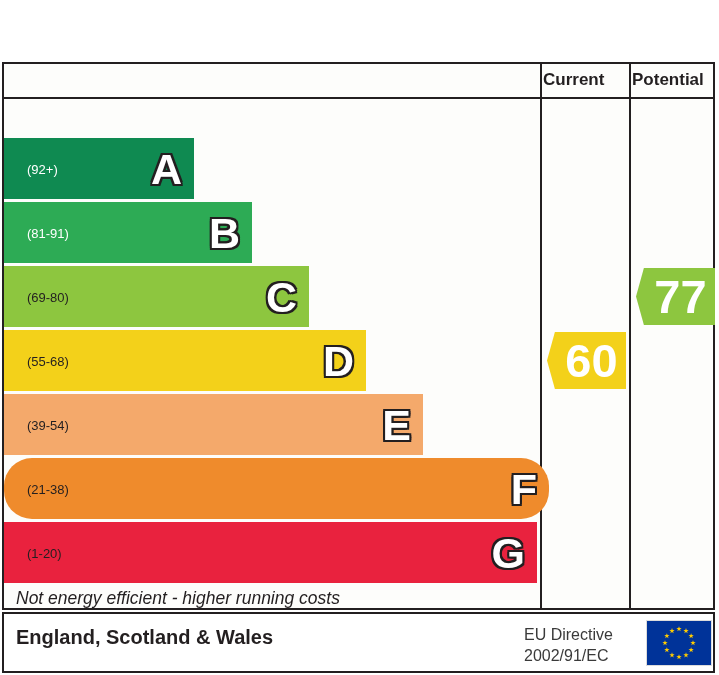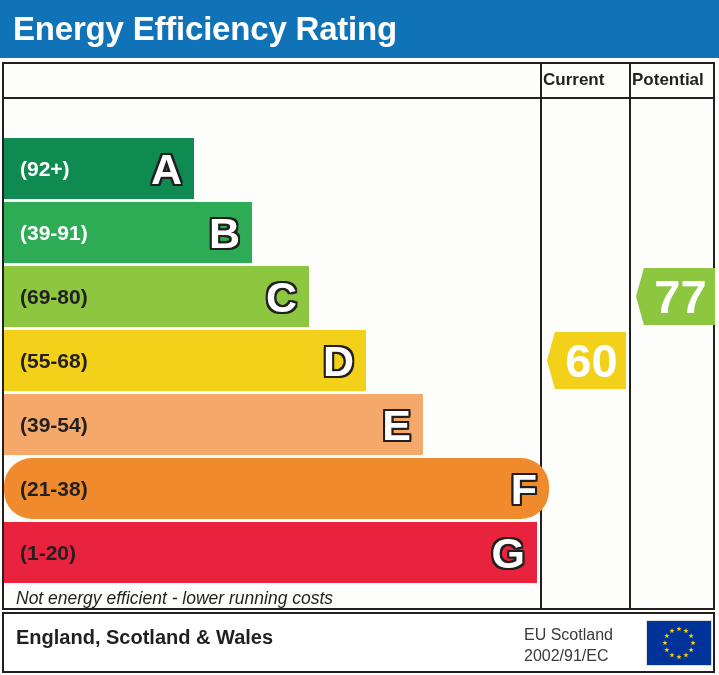--- a/index.html
+++ b/index.html
@@ -95,25 +95,25 @@
     left: 4px;
     top: 138px;
   }
   .bar {
     position: absolute;
     left: 0;
     height: 61px;
   }
   .bar-range {
     position: absolute;
-    left: 16px;
+    left: 23px;
     top: 50%;
     transform: translateY(-50%);
-    font-size: 21px;
-    font-weight: bold;
+    font-size: 13px;
+    font-weight: normal;
     white-space: nowrap;
   }
   .bar-letter {
     position: absolute;
     right: 12px;
     top: 50%;
     transform: translateY(-50%);
     font-size: 43px;
     font-weight: bold;
     color: #ffffff;
@@ -177,41 +177,38 @@
     background: #003399;
     border: 1px solid #dcdcdc;
     box-sizing: border-box;
   }
 </style>
 </head>
 <body>
 
 <div id="epc-root">
 
-  <div class="title-bar">
-    <div class="title-text">Energy Efficiency Rating</div>
-  </div>
 
   <div class="table-frame"></div>
   <div class="col-head-row"></div>
   <div class="vdiv v1"></div>
   <div class="vdiv v2"></div>
 
   <div class="col-head current">Current</div>
   <div class="col-head potential">Potential</div>
 
-  <div class="caption bottom">Not energy efficient - lower running costs</div>
+  <div class="caption bottom">Not energy efficient - higher running costs</div>
 
   <div class="bars">
       <div class="bar" style="top: 0px; width: 190px; background: rgb(15, 138, 81);">
         <span class="bar-range" style="color: rgb(255, 255, 255);">(92+)</span>
         <span class="bar-letter">A</span>
       </div>
       <div class="bar" style="top: 64px; width: 248px; background: rgb(45, 171, 85);">
-        <span class="bar-range" style="color: rgb(255, 255, 255);">(39-91)</span>
+        <span class="bar-range" style="color: rgb(255, 255, 255);">(81-91)</span>
         <span class="bar-letter">B</span>
       </div>
       <div class="bar" style="top: 128px; width: 305px; background: rgb(141, 198, 63); text-align: center;">
         <span class="bar-range" style="color: rgb(35, 31, 32);">(69-80)</span>
         <span class="bar-letter">C</span>
       </div>
       <div class="bar" style="top: 192px; width: 362px; background: rgb(243, 209, 26);">
         <span class="bar-range" style="color: rgb(35, 31, 32);">(55-68)</span>
         <span class="bar-letter">D</span>
       </div>
@@ -234,21 +231,21 @@
         <span class="rating-value">60</span>
       </div>
       <div class="rating" style="left: 636px; top: 268px; width: 79px; background: rgb(141, 198, 63);">
         <span class="rating-value">77</span>
       </div>
     </div>
 
   <div class="footer-frame"></div>
   <div class="footer-region">England, Scotland &amp; Wales</div>
   <div class="footer-directive">
-    <div>EU Scotland</div>
+    <div>EU Directive</div>
     <div>2002/91/EC</div>
   </div>
   <div class="eu-flag">
     <svg width="64" height="44" viewBox="0 0 64 44">
       <g id="star-group">
           <polygon points="32.00,5.20 32.66,7.09 34.66,7.13 33.07,8.35 33.65,10.27 32.00,9.12 30.35,10.27 30.93,8.35 29.34,7.13 31.34,7.09" fill="#FFCC00"></polygon>
           <polygon points="39.00,7.08 39.66,8.97 41.66,9.01 40.07,10.22 40.65,12.14 39.00,11.00 37.35,12.14 37.93,10.22 36.34,9.01 38.34,8.97" fill="#FFCC00"></polygon>
           <polygon points="44.12,12.20 44.78,14.09 46.79,14.13 45.19,15.35 45.77,17.27 44.12,16.12 42.48,17.27 43.06,15.35 41.46,14.13 43.47,14.09" fill="#FFCC00"></polygon>
           <polygon points="46.00,19.20 46.66,21.09 48.66,21.13 47.07,22.35 47.65,24.27 46.00,23.12 44.35,24.27 44.93,22.35 43.34,21.13 45.34,21.09" fill="#FFCC00"></polygon>
           <polygon points="44.12,26.20 44.78,28.09 46.79,28.13 45.19,29.35 45.77,31.27 44.12,30.12 42.48,31.27 43.06,29.35 41.46,28.13 43.47,28.09" fill="#FFCC00"></polygon>

